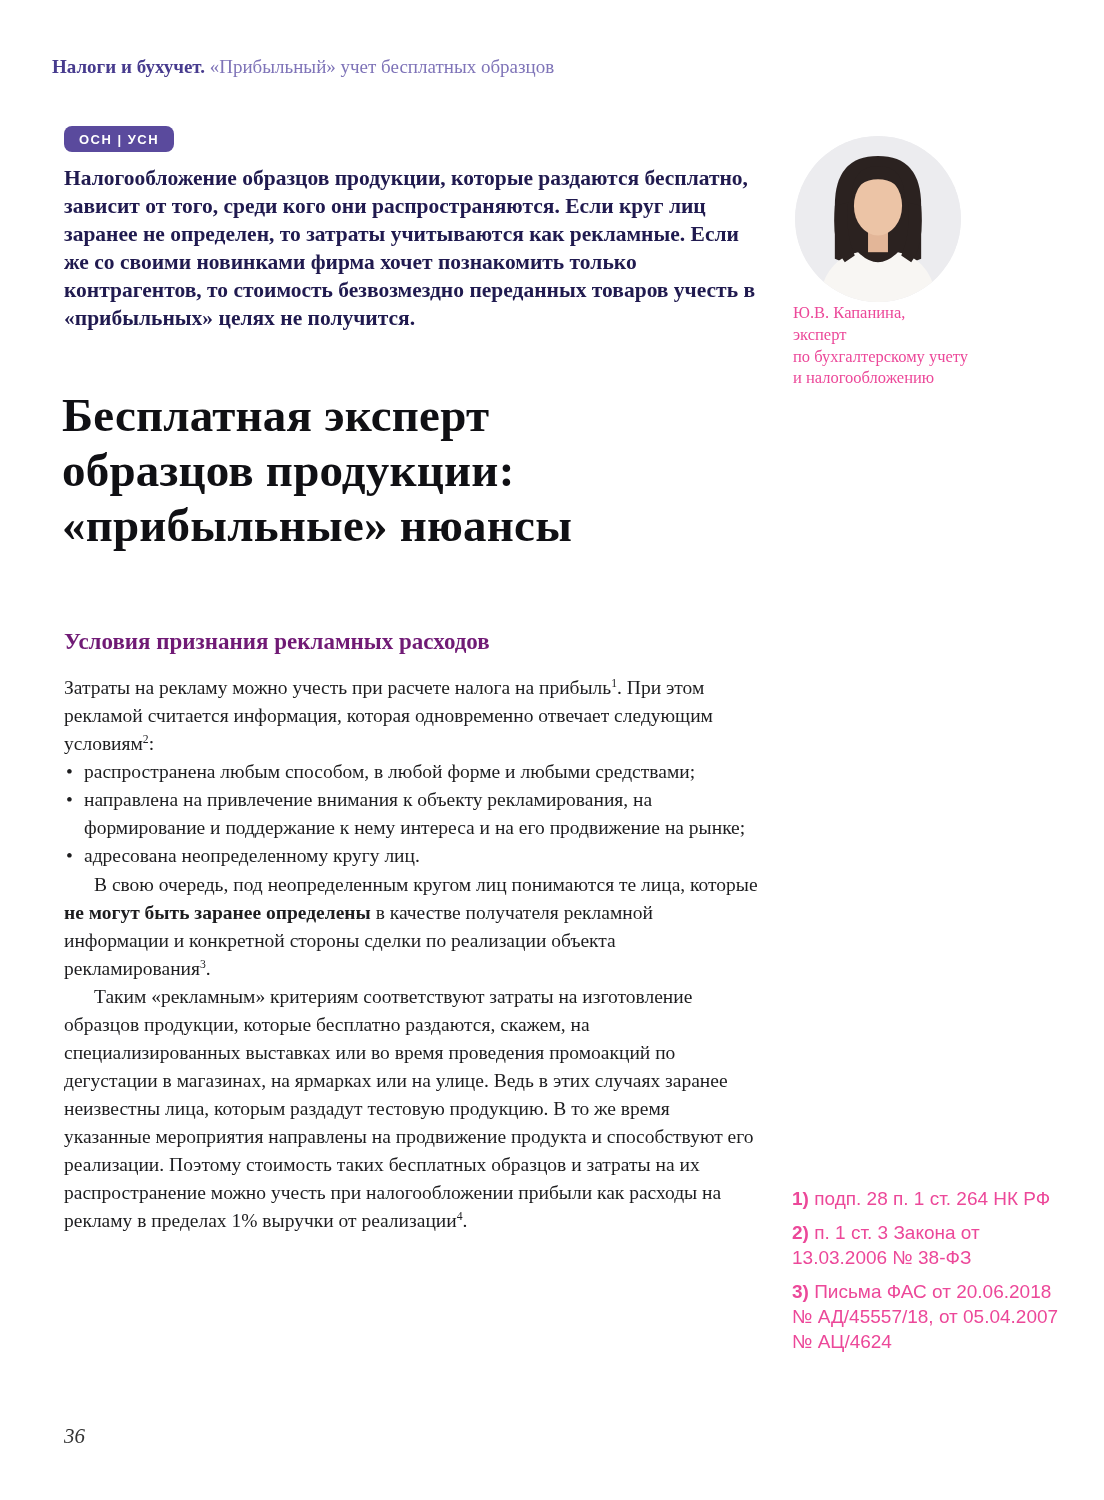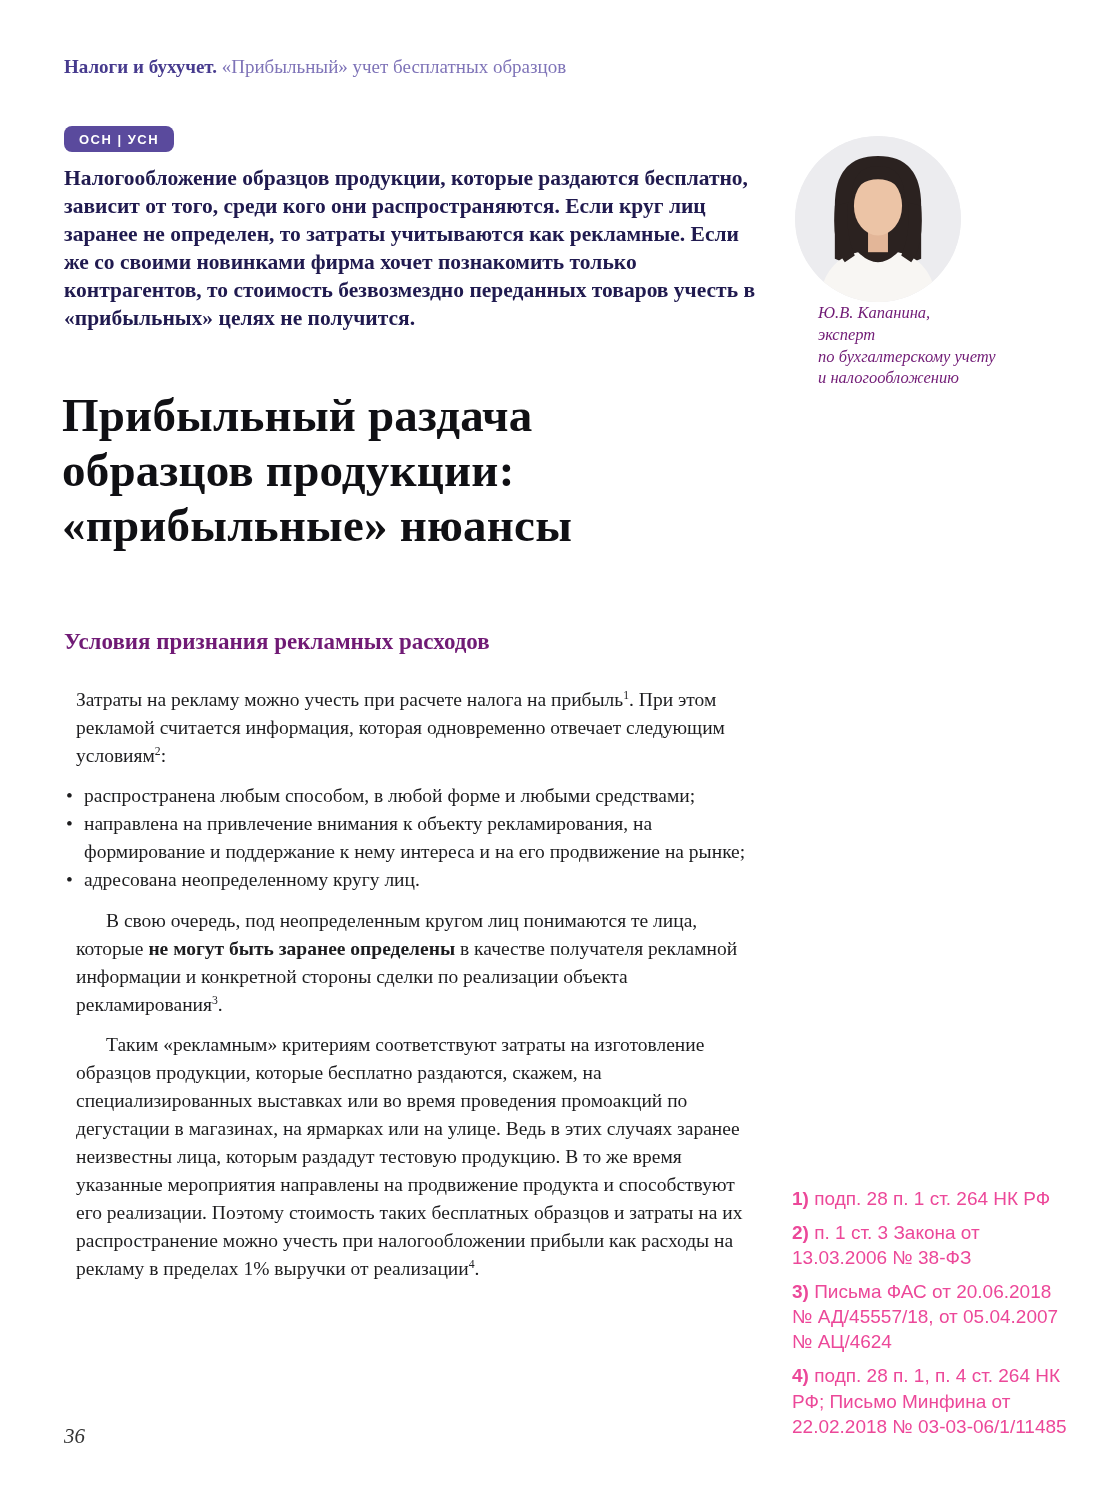--- a/index.html
+++ b/index.html
@@ -1,45 +1,45 @@
 <!DOCTYPE html>
 <html><head>
 <meta charset="utf-8">
 <style>
   html,body{margin:0;padding:0;background:#ffffff;}
   body{width:1104px;height:1500px;position:relative;font-family:"Liberation Serif",serif;-webkit-font-smoothing:antialiased;}
   .page{position:absolute;inset:0;width:1104px;height:1500px;background:#fff;overflow:hidden;}
 
-  .kicker{position:absolute;left:64px;top:56px;font-size:19px;width:720px;}
+  .kicker{position:absolute;left:52px;top:56px;font-size:19px;width:720px;}
   .kicker .k-bold{font-weight:bold;color:#473b8e;}
   .kicker .k-light{color:#7f74b8;}
 
   .badge{position:absolute;left:64px;top:126px;background:#5a4a9d;color:#ffffff;
          font-family:"Liberation Sans",sans-serif;font-weight:bold;font-size:13px;
          letter-spacing:1.5px;padding:6px 15px 5px 15px;border-radius:8px;}
 
   .lead{position:absolute;left:64px;top:165px;width:700px;font-weight:bold;
         color:#201a4f;font-size:21.5px;line-height:1.3;}
 
   .photo{position:absolute;left:795px;top:136px;width:166px;height:166px;border-radius:50%;
          overflow:hidden;background:#ececef;}
   .photo svg{display:block;width:100%;height:100%;}
 
-  .author{position:absolute;left:793px;top:302px;font-style:italic;font-size:16.5px;
-          line-height:1.32;color:#701a75;margin-left:25px;}
+  .author{position:absolute;left:793px;top:302px;font-size:16.5px;
+          line-height:1.32;color:#ec4899;}
 
   .title{position:absolute;left:62px;top:388px;font-weight:bold;color:#101014;
          font-size:47px;line-height:1.17;letter-spacing:.2px;width:720px;}
 
   .section-heading{position:absolute;left:64px;top:629px;font-weight:bold;
          color:#701a75;font-size:23px;}
 
   .body-col{position:absolute;left:64px;top:674px;width:697px;font-size:19.5px;
          line-height:1.44;color:#1d1d1f;}
-  .para{margin:12px;}
+  .para{margin:0;}
   .para.indent{text-indent:30px;}
   .bullet{position:relative;padding-left:20px;}
   .bullet::before{content:"•";position:absolute;left:2px;top:0;}
   sup{font-size:.6em;vertical-align:super;line-height:0;}
   .body-col b{font-weight:bold;}
 
   .footnotes{position:absolute;left:792px;top:1186px;width:280px;
          font-family:"Liberation Sans",sans-serif;font-size:19px;line-height:1.32;color:#ec4899;}
   .footnote{margin-bottom:9px;}
   .footnote b{font-weight:bold;}
@@ -79,38 +79,37 @@
   </div>
 
   <div class="author">
       <div>Ю.В. Капанина,</div>
       <div>эксперт</div>
       <div>по бухгалтерскому учету</div>
       <div>и налогообложению</div>
     </div>
 
   <div class="title">
-      <div>Прибыльный раздача</div>
+      <div>Бесплатная эксперт</div>
       <div>образцов продукции:</div>
       <div>«прибыльные» нюансы</div>
     </div>
 
   <div class="section-heading">Условия признания рекламных расходов</div>
 
   <div class="body-col">
       <div class="para"><span>Затраты на рекламу можно учесть при расчете налога на прибыль</span><sup>1</sup><span>. При этом рекламой считается информация, которая одновременно отвечает следующим условиям</span><sup>2</sup><span>:</span></div>
       <div class="bullet">распространена любым способом, в любой форме и любыми средствами;</div>
       <div class="bullet">направлена на привлечение внимания к объекту рекламирования, на формирование и поддержание к нему интереса и на его продвижение на рынке;</div>
       <div class="bullet">адресована неопределенному кругу лиц.</div>
       <div class="para indent"><span>В свою очередь, под неопределенным кругом лиц понимаются те лица, которые </span><b>не могут быть заранее определены</b><span> в качестве получателя рекламной информации и конкретной стороны сделки по реализации объекта рекламирования</span><sup>3</sup><span>.</span></div>
       <div class="para indent"><span>Таким «рекламным» критериям соответствуют затраты на изготовление образцов продукции, которые бесплатно раздаются, скажем, на специализированных выставках или во время проведения промоакций по дегустации в магазинах, на ярмарках или на улице. Ведь в этих случаях заранее неизвестны лица, которым раздадут тестовую продукцию. В то же время указанные мероприятия направлены на продвижение продукта и способствуют его реализации. Поэтому стоимость таких бесплатных образцов и затраты на их распространение можно учесть при налогообложении прибыли как расходы на рекламу в пределах 1% выручки от реализации</span><sup>4</sup><span>.</span></div>
     </div>
 
   <div class="footnotes">
       <div class="footnote"><b>1) </b>подп. 28 п. 1 ст. 264 НК РФ</div>
       <div class="footnote"><b>2) </b>п. 1 ст. 3 Закона от 13.03.2006 № 38-ФЗ</div>
       <div class="footnote"><b>3) </b>Письма ФАС от 20.06.2018 № АД/45557/18, от 05.04.2007 № АЦ/4624</div>
-      <div class="footnote"><b>4) </b>подп. 28 п. 1, п. 4 ст. 264 НК РФ; Письмо Минфина от 22.02.2018 № 03-03-06/1/11485</div>
     </div>
 
   <div class="page-number">36</div>
 
 </div>
 
 </body></html>

